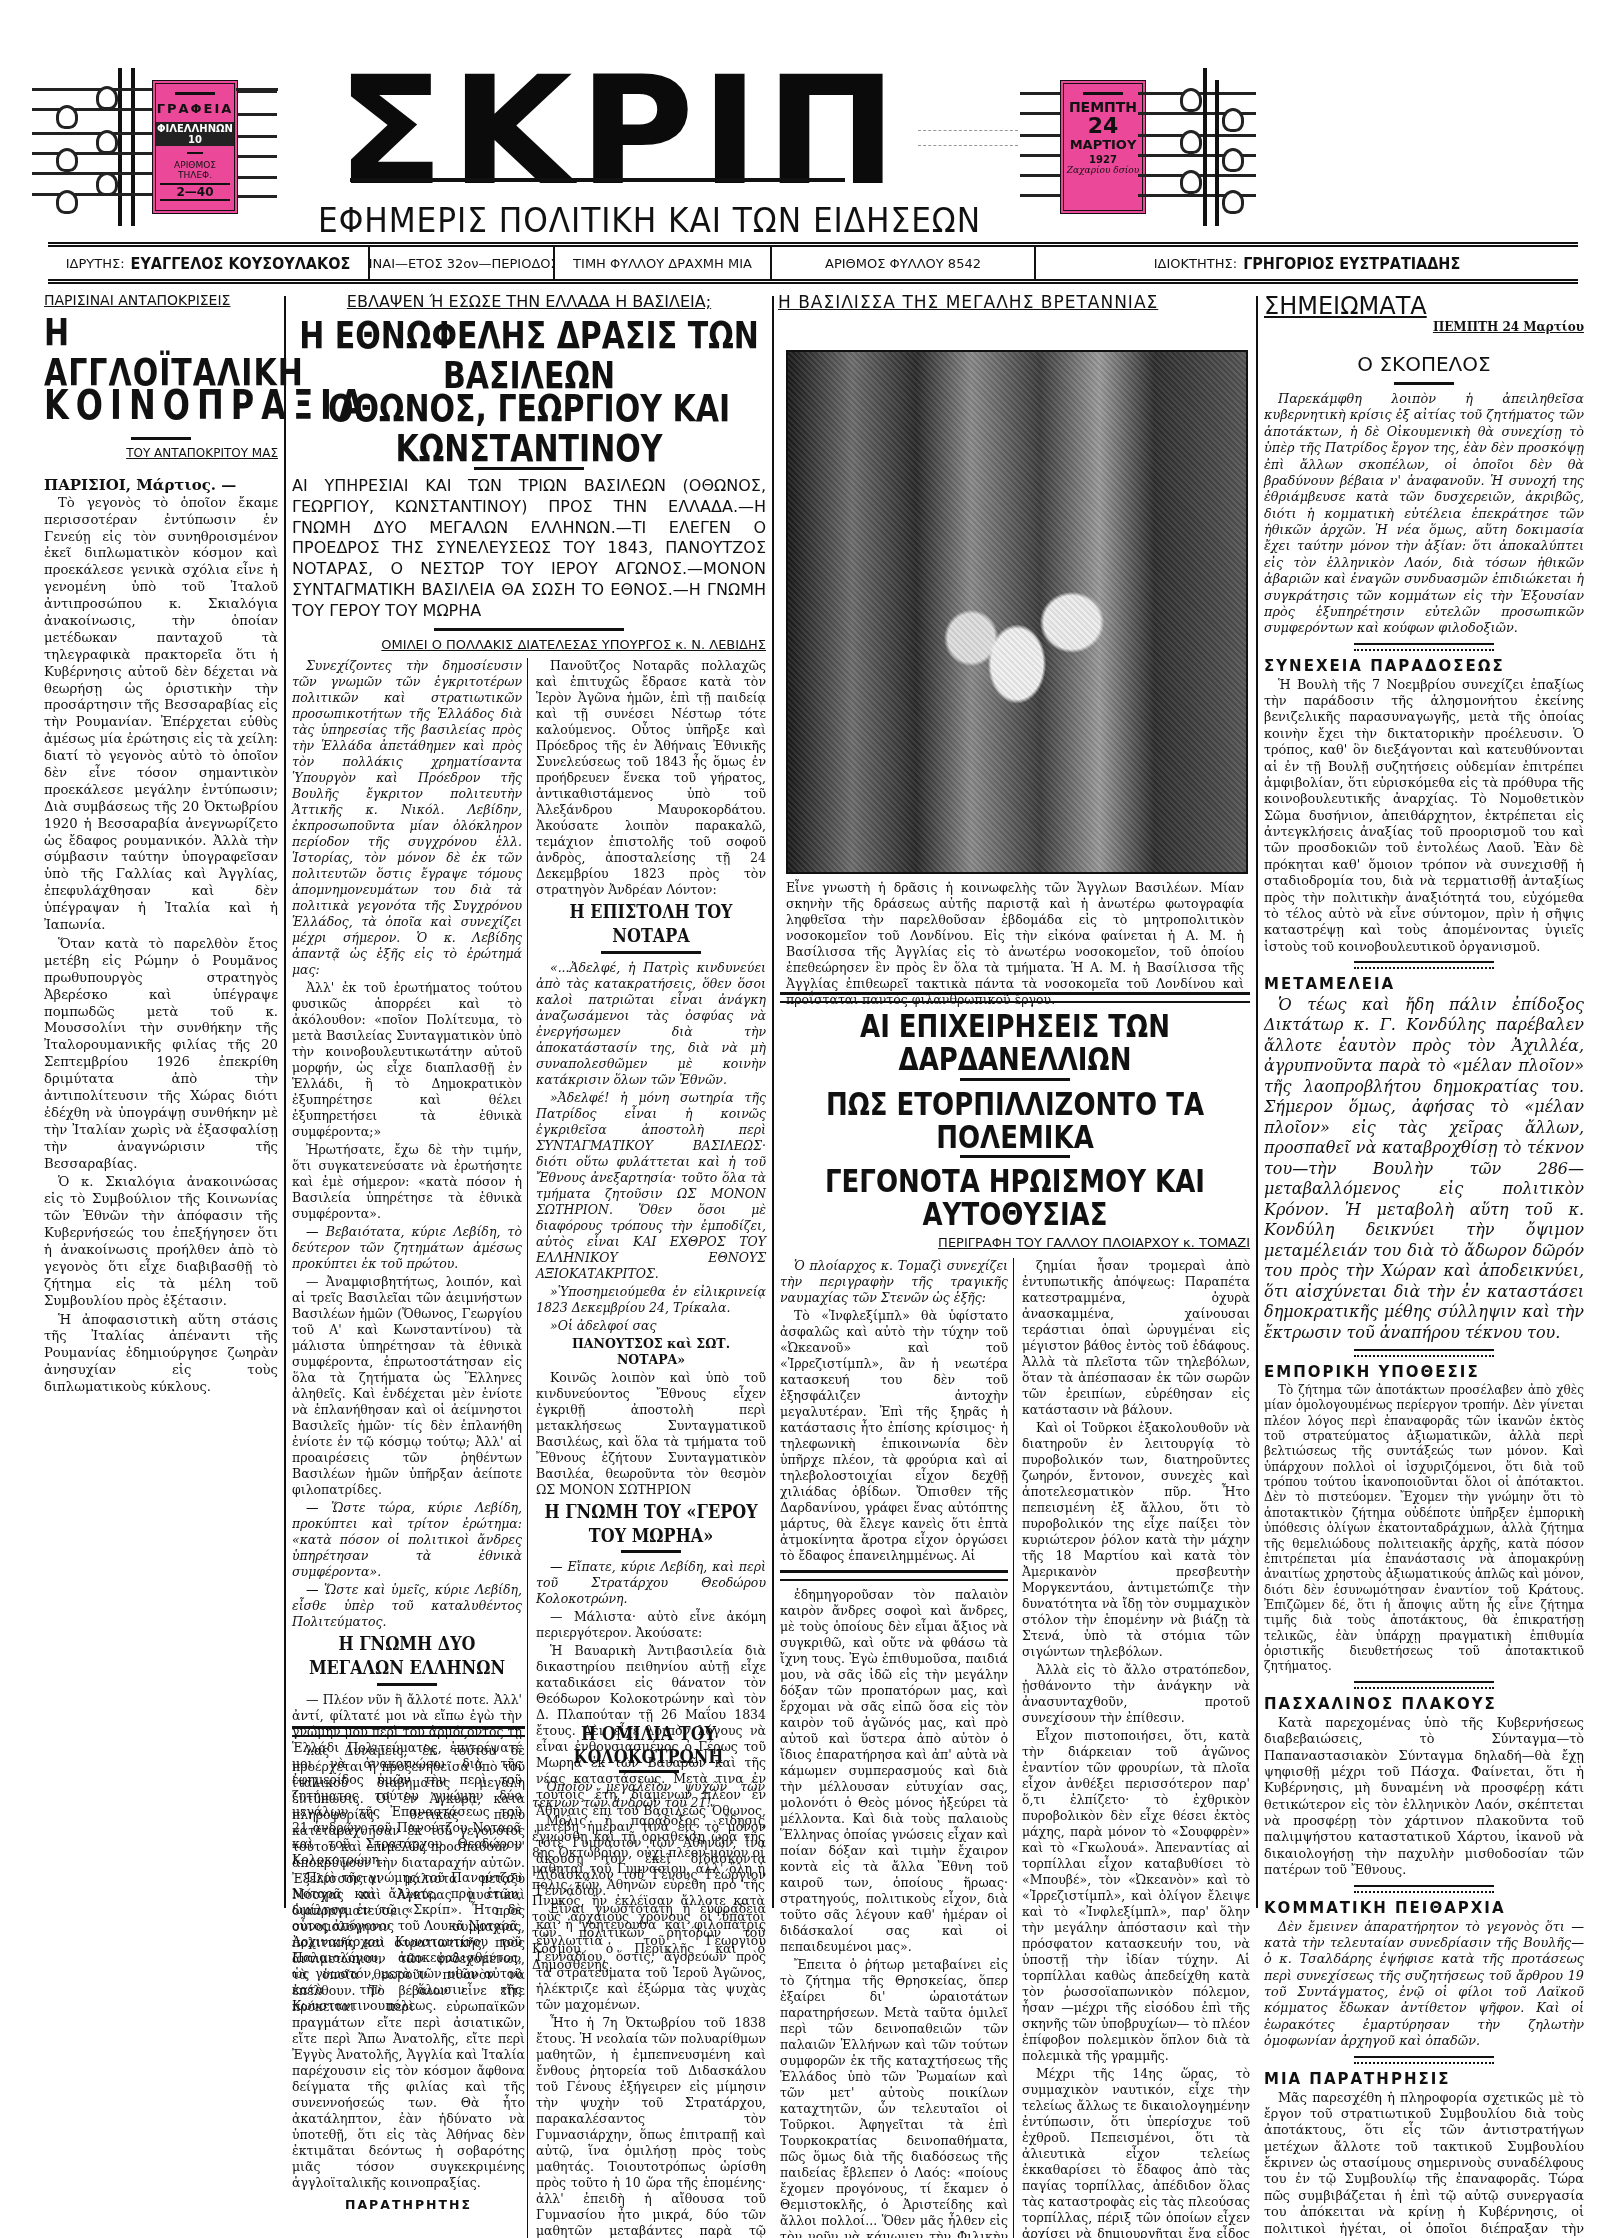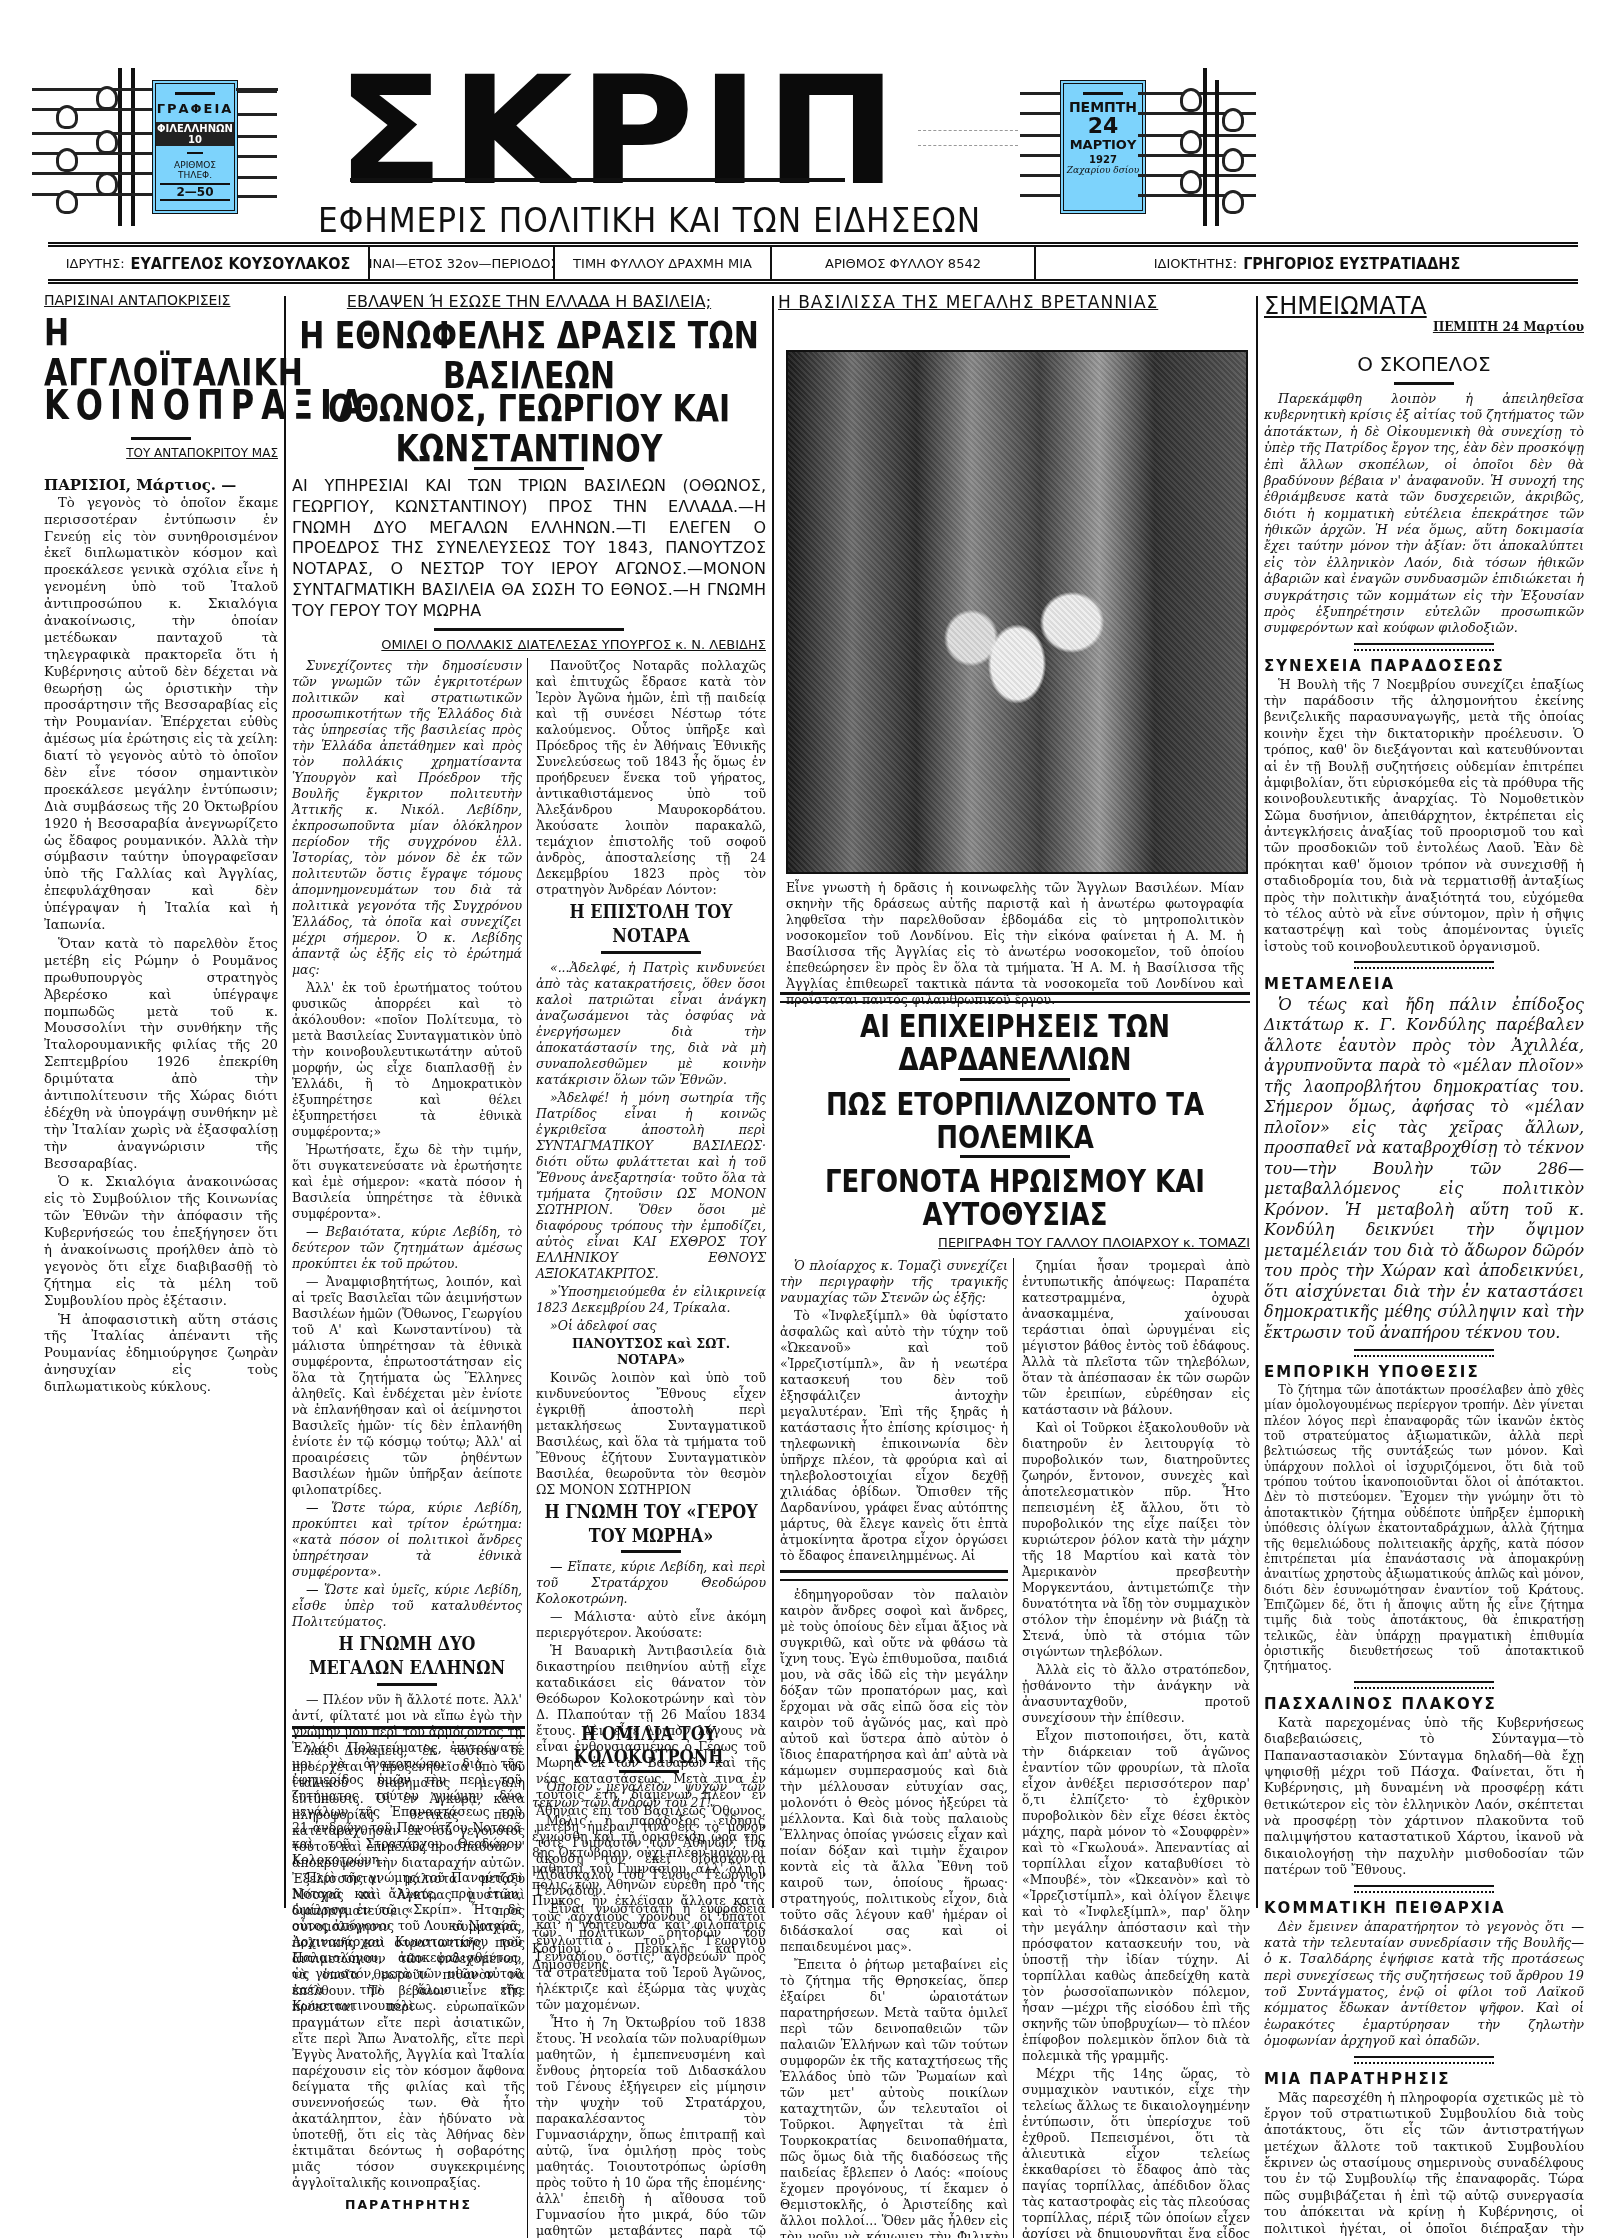--- a/index.html
+++ b/index.html
@@ -3,21 +3,21 @@
 <meta charset="utf-8">
 <style>
   html, body { margin: 0; padding: 0; background: #ffffff; }
   body { width: 1600px; height: 2238px; position: relative; overflow: hidden;
          font-family: "DejaVu Serif", serif; color: #111; }
   .abs { position: absolute; }
   
   .pole { position:absolute; width:4px; background:#111; }
   .wire { position:absolute; height:3px; background:#222; }
   .insul { position:absolute; width:16px; height:18px; border:3px solid #222; border-radius:50% 50% 40% 40%; background:#fff; }
-  .box { position:absolute; border:4px double #111; background:#7dd3fc; text-align:center;
+  .box { position:absolute; border:4px double #111; background:#ec4899; text-align:center;
          font-family:"DejaVu Sans", sans-serif; }
   .logo { position:absolute; font-family:"DejaVu Sans", sans-serif; font-weight:900;
           font-size:150px; letter-spacing:6px; line-height:1; color:#0b0b0b; transform:scaleX(1.05); }
   .subtitle { position:absolute; font-family:"DejaVu Sans", sans-serif; font-size:34px;
               letter-spacing:1px; transform:scaleX(0.92); transform-origin:left; }
   .infobar { position:absolute; left:48px; top:242px; width:1530px; height:32px;
              border-top:5px double #111; border-bottom:5px double #111; display:flex;
              font-family:"DejaVu Sans", sans-serif; }
   .infobar > div { display:flex; align-items:center; justify-content:center;
                    border-right:2px solid #111; font-size:13px; white-space:nowrap; overflow:hidden; }
@@ -73,21 +73,21 @@
     <div class="insul" style="left:96px;top:86px;"></div>
     <div class="insul" style="left:96px;top:130px;"></div>
     <div class="insul" style="left:96px;top:172px;"></div>
   </div>
   <div class="box" style="left:152px;top:80px;width:78px;height:126px;">
     <div style="height:3px;background:#111;width:40px;margin:8px auto 6px;"></div>
     <div style="font-weight:700;font-size:13px;letter-spacing:2px;">ΓΡΑΦΕΙΑ</div>
     <div style="font-weight:700;font-size:10px;margin-top:6px;background:#222;color:#fff;padding:1px 0;">ΦΙΛΕΛΛΗΝΩΝ 10</div>
     <div style="height:2px;background:#111;width:16px;margin:6px auto;"></div>
     <div style="font-size:9px;">ΑΡΙΘΜΟΣ ΤΗΛΕΦ.</div>
-    <div style="font-weight:700;font-size:12px;margin-top:3px;border-top:2px solid #111;border-bottom:2px solid #111;margin-left:4px;margin-right:4px;">2—50</div>
+    <div style="font-weight:700;font-size:12px;margin-top:3px;border-top:2px solid #111;border-bottom:2px solid #111;margin-left:4px;margin-right:4px;">2—40</div>
   </div>
   <div class="wire" style="left:236px;top:88px;width:42px;"></div>
 
   <div class="logo" style="left:350px;top:56px;">ΣΚΡΙΠ</div>
   <div style="position:absolute;left:350px;top:178px;width:495px;height:4px;background:#111;"></div>
   <div style="position:absolute;left:918px;top:130px;width:100px;height:14px;border-top:1px dashed #999;border-bottom:1px dashed #999;"></div>
   <div class="subtitle" style="left:318px;top:200px;">ΕΦΗΜΕΡΙΣ ΠΟΛΙΤΙΚΗ ΚΑΙ ΤΩΝ ΕΙΔΗΣΕΩΝ</div>
 
   <div class="box" style="left:1060px;top:80px;width:78px;height:126px;">
     <div style="height:3px;background:#111;width:40px;margin:8px auto 4px;"></div>

